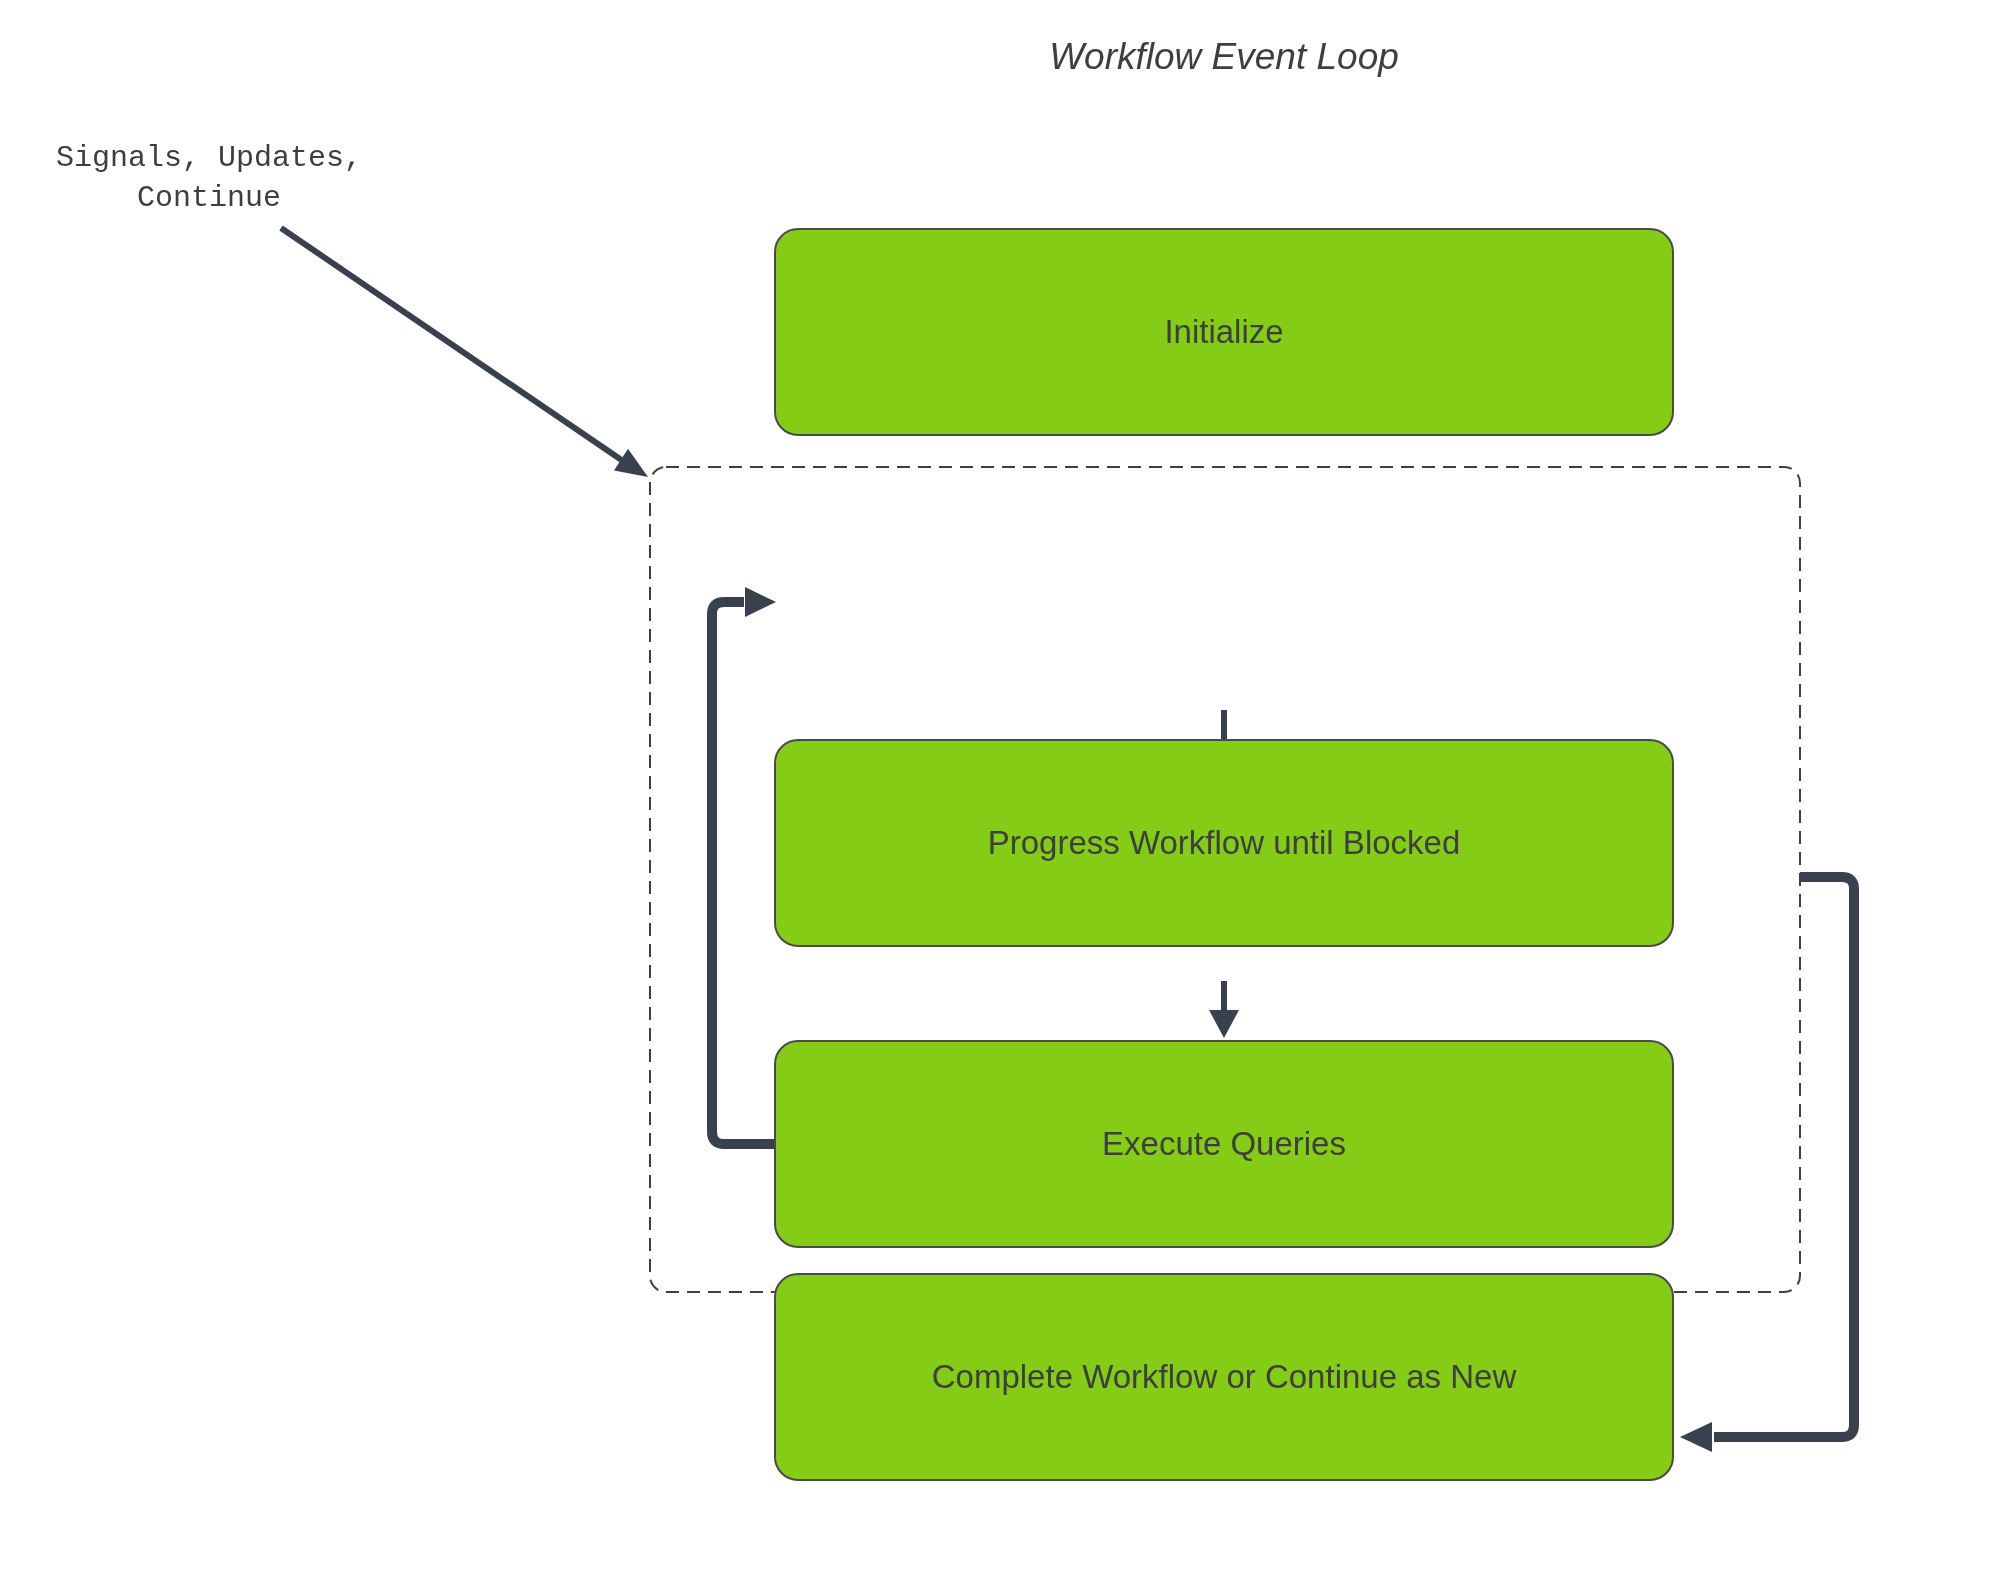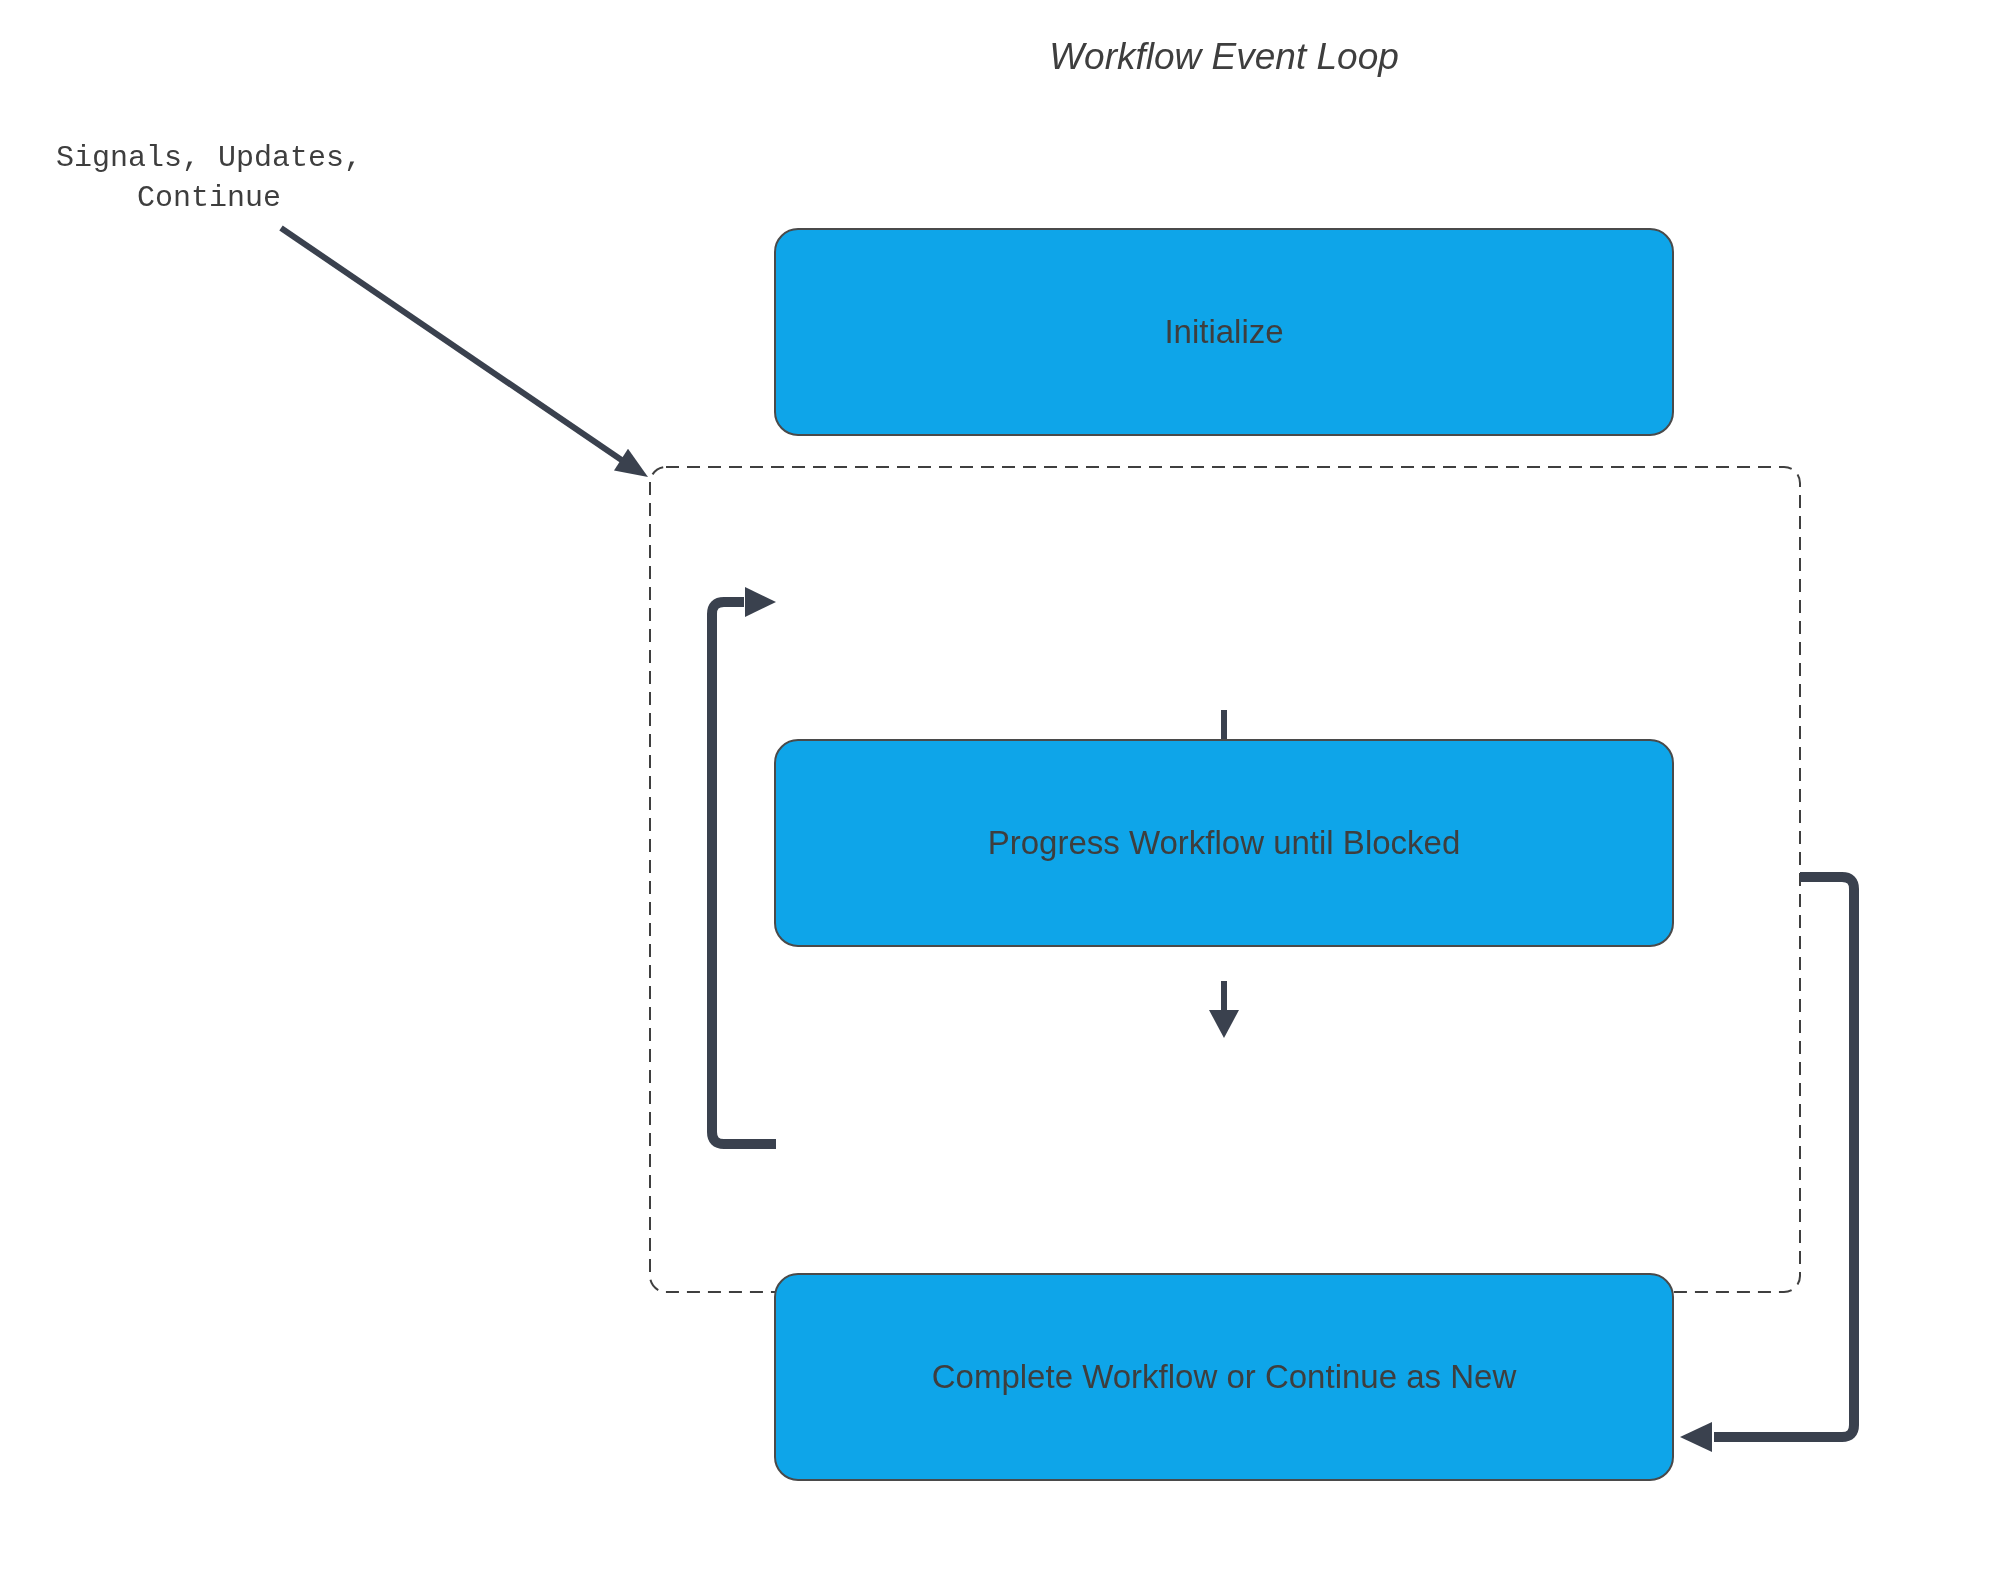--- a/index.html
+++ b/index.html
@@ -20,21 +20,21 @@
   }
   .input-label{
     position:absolute;top:138px;left:10px;width:310px;
     text-align:center;font-size:30px;line-height:40px;
     color:var(--text,#3e3e3e);z-index:2;font-family:Liberation Mono, monospace;
   }
   .node{
     position:absolute;left:730px;width:900px;height:208px;
     box-sizing:border-box;
     border:2px solid var(--box-border,#4a4a4a);
-    border-radius:24px;background:#0ea5e9;
+    border-radius:24px;background:#84cc16;
     display:flex;align-items:center;justify-content:center;
     text-align:center;font-size:33px;z-index:2;
   }
   .node-initialize{top:228px;}
   .node-progress-signals{top:498px;}
   .node-progress-workflow{top:739px;}
   .node-execute-queries{top:1040px;}
   .node-complete{top:1273px;}
   .dashed-rect{fill:none;stroke:var(--dashed-border,#3f3f3f);stroke-width:2;stroke-dasharray:13 8;}
   .arrow-line{fill:none;stroke:var(--arrow,#3a414e);}
@@ -74,18 +74,21 @@
 
   <div class="node node-initialize">
     <span>Initialize</span>
   </div>
 
 
   <div class="node node-progress-workflow">
     <span>Progress Workflow until Blocked</span>
   </div>
 
+  <div class="node node-execute-queries">
+    <span>Execute Queries</span>
+  </div>
 
   <div class="node node-complete">
     <span>Complete Workflow or Continue as New</span>
   </div>
 
 </div>
 
 </body></html>

